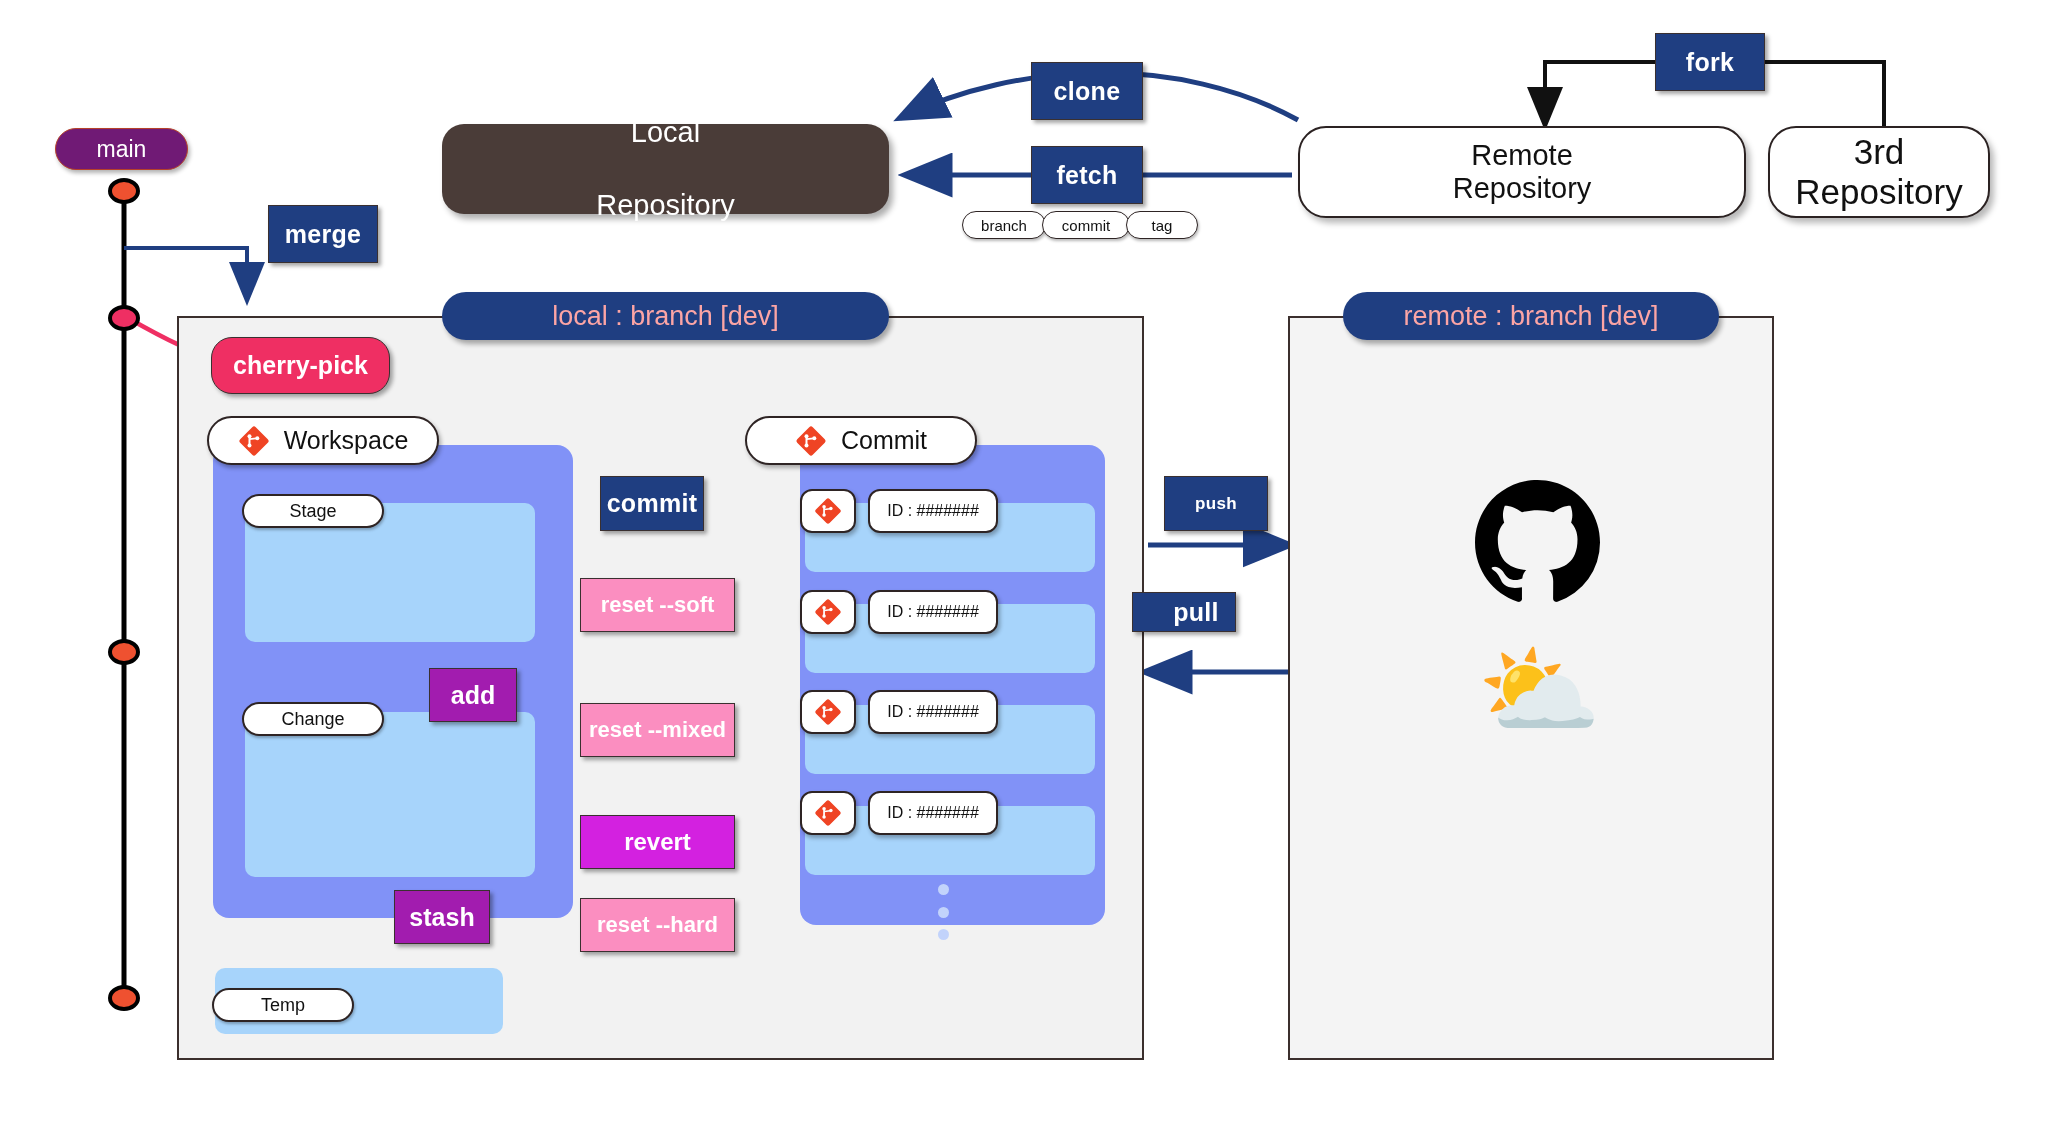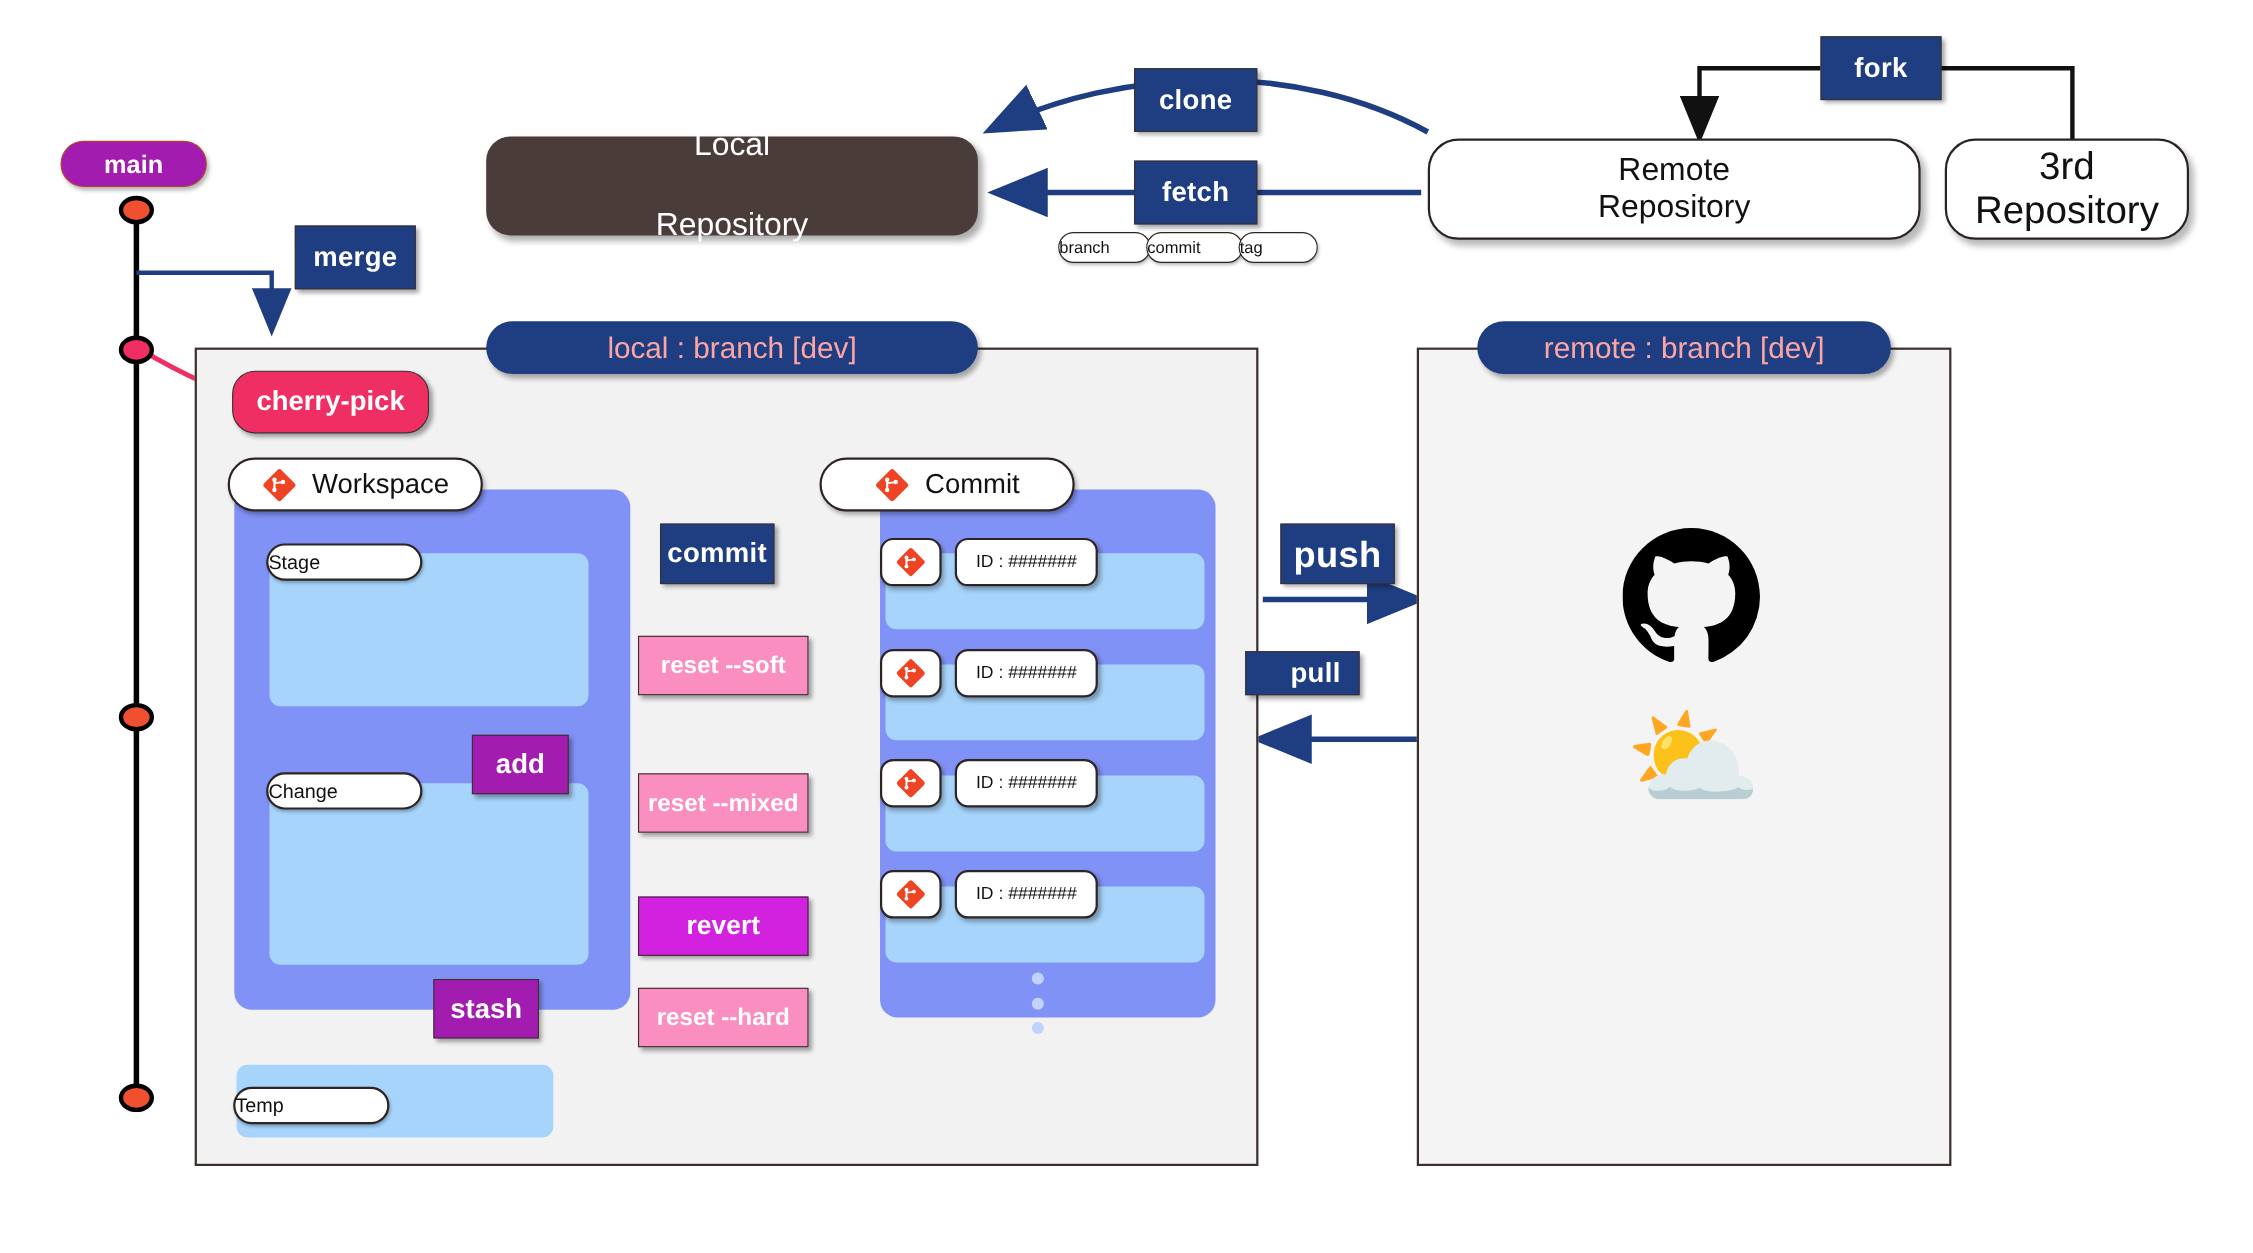--- a/index.html
+++ b/index.html
@@ -49,21 +49,21 @@
 
   
   .capsule{
     background:#fff;border:2px solid #2e2424;border-radius:999px;
     display:flex;align-items:center;justify-content:center;
     box-shadow:2px 3px 4px rgba(0,0,0,.30);
     color:#111;
   }
   .capsule-thin{
     background:#fff;border:1.4px solid #2e2424;border-radius:999px;
-    display:flex;align-items:center;justify-content:flex-start;
+    display:flex;align-items:center;justify-content:center;
     box-shadow:1px 2px 3px rgba(0,0,0,.28);
     color:#111;
   }
 
   
   .navy-capsule{
     background:#1f3e81;color:#fca5a5;border-radius:999px;
     display:flex;align-items:center;justify-content:center;
     box-shadow:3px 4px 5px rgba(0,0,0,.32);
   }
@@ -149,21 +149,21 @@
 
   <path d="M860,865 L860,985 L600,985" stroke="#fb8ec0" stroke-width="4.5" fill="none" marker-end="url(#ahPink)"></path>
 
   <path d="M800,838 C700,838 620,820 510,805" stroke="#d321e0" stroke-width="5" fill="none" marker-end="url(#ahMagenta)"></path>
 
   <path d="M388,762 C430,735 432,690 398,650" stroke="#e24a2c" stroke-width="5.5" fill="none" marker-end="url(#ahOrange)"></path>
 
   <path d="M345,880 C395,905 385,950 350,978" stroke="#e24a2c" stroke-width="5.5" fill="none" marker-end="url(#ahOrange)"></path>
 </svg>
 
-<div class="abs capsule" style="left:55px;top:128px;width:133px;height:42px;background:#a21caf;border:1.5px solid #b6412a;color:#fff;font-size:23px;font-weight:bold;">
+<div class="abs capsule" style="left:55px;top:128px;width:133px;height:42px;background:#701a75;border:1.5px solid #b6412a;color:#fff;font-size:23px;font-weight:normal;">
   <span>main</span>
 </div>
 <div class="abs" style="left:108px;top:178px;width:32px;height:26px;border-radius:50%;background:#ef5130;border:4px solid #000;"></div>
 <div class="abs" style="left:108px;top:305px;width:32px;height:26px;border-radius:50%;background:#ef2f63;border:4px solid #000;"></div>
 <div class="abs" style="left:108px;top:639px;width:32px;height:26px;border-radius:50%;background:#ef5130;border:4px solid #000;"></div>
 <div class="abs" style="left:108px;top:985px;width:32px;height:26px;border-radius:50%;background:#ef5130;border:4px solid #000;"></div>
 
 <div class="abs cmd" style="left:268px;top:205px;width:110px;height:58px;font-size:25px;">
   <span>merge</span>
 </div>
@@ -368,21 +368,21 @@
     <i></i>
     <i></i>
 </div>
 
 <div class="abs panel-plain" style="left:1288px;top:316px;width:486px;height:744px;"></div>
 
 <div class="abs navy-capsule" style="left:1343px;top:292px;width:376px;height:48px;font-size:27px;">
   <span>remote : branch [dev]</span>
 </div>
 
-<div class="abs cmd" style="left:1164px;top:476px;width:104px;height:55px;font-size:33px;">
+<div class="abs cmd" style="left:1164px;top:476px;width:104px;height:55px;font-size:17px;">
   <span>push</span>
 </div>
 <div class="abs cmd" style="left:1132px;top:592px;width:104px;height:40px;font-size:25px;padding-left:24px;">
   <span>pull</span>
 </div>
 
 <div class="abs" style="left:1475px;top:480px;width:125px;height:125px;">
   <svg viewBox="0 0 16 16" width="125" height="125">
     <path fill="#000" d="M8 0C3.58 0 0 3.58 0 8c0 3.54 2.29 6.53 5.47 7.59.4.07.55-.17.55-.38
       0-.19-.01-.82-.01-1.49-2.01.37-2.53-.49-2.69-.94-.09-.23-.48-.94-.82-1.13-.28-.15-.68-.52-.01-.53.63-.01 1.08.58 1.23.82.72 1.21 1.87.87 2.33.66.07-.52.28-.87.51-1.07-1.78-.2-3.64-.89-3.64-3.95

